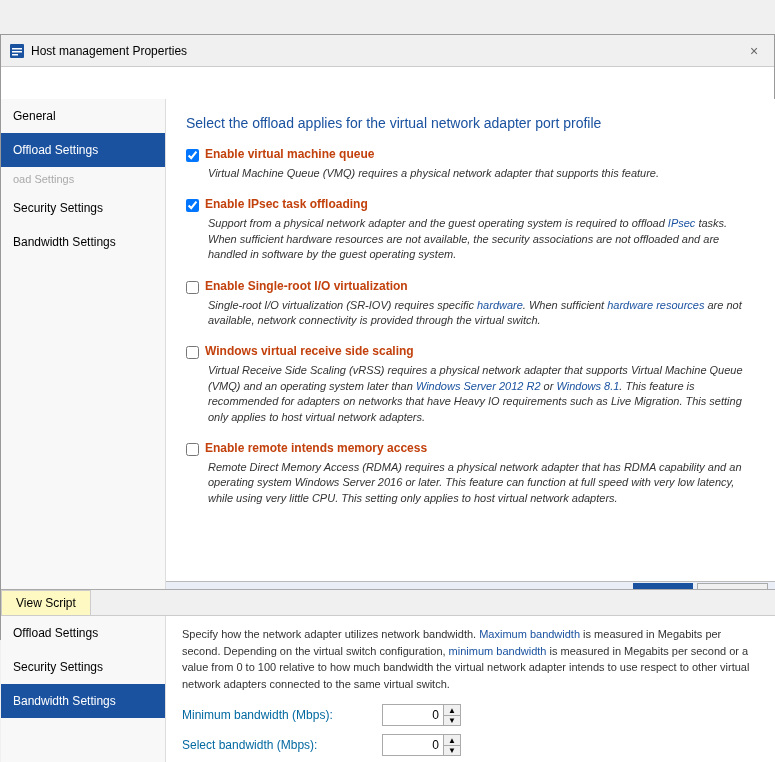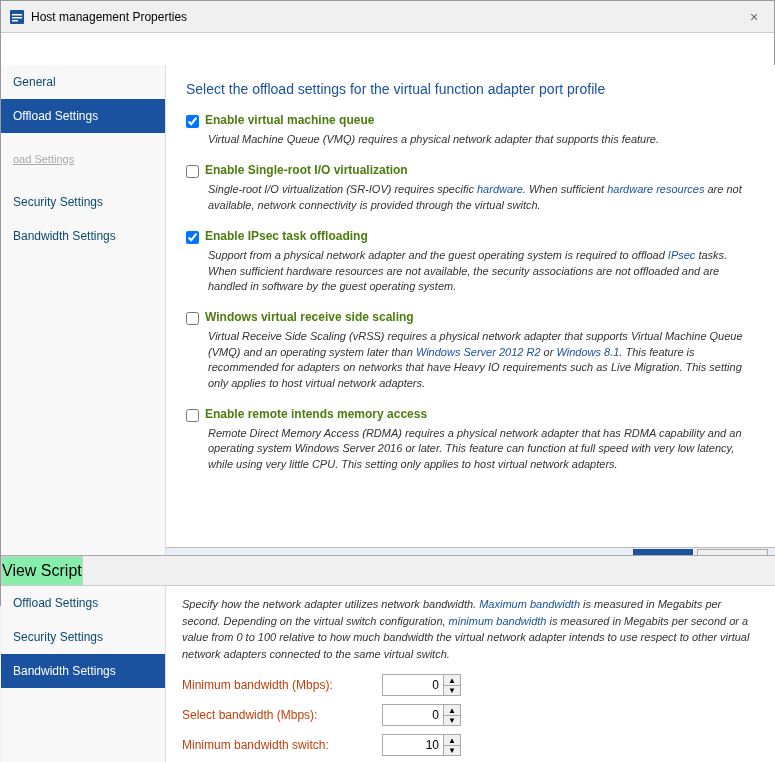--- a/index.html
+++ b/index.html
@@ -12,20 +12,21 @@
       overflow: hidden;
     }
 
     .window {
       width: 775px;
       height: 606px;
       background: #ffffff;
       border: 1px solid #999;
       display: flex;
       flex-direction: column;
+      margin-top: 34px;
     }
 
     .title-bar {
       background: #f0f0f0;
       border-bottom: 1px solid #ccc;
       padding: 6px 8px;
       display: flex;
       align-items: center;
       justify-content: space-between;
       height: 32px;
@@ -70,21 +71,21 @@
       width: 165px;
       background: #f8f8f8;
       border-right: 1px solid #ddd;
       padding-top: 0;
       flex-shrink: 0;
     }
 
     .sidebar-item {
       padding: 10px 12px;
       cursor: pointer;
-      color: #0c4a6e;
+      color: #000000;
       font-size: 12px;
       border: none;
       background: none;
       text-align: left;
       width: 100%;
     }
 
     .sidebar-item.active {
       background: #1a52a0;
       color: white;
@@ -115,21 +116,21 @@
     }
 
     .option-header input[type="checkbox"] {
       margin-top: 2px;
       flex-shrink: 0;
     }
 
     .option-label {
       font-weight: bold;
       font-size: 12px;
-      color: #4d7c0f;
+      color: #c2410c;
     }
 
     .option-desc {
       margin-left: 22px;
       font-size: 11px;
       color: #333;
       line-height: 1.4;
       font-style: italic;
     }
 
@@ -183,36 +184,35 @@
       flex: 1;
       padding: 10px 16px;
       overflow-y: auto;
     }
 
     .content-bottom .desc-text {
       font-size: 11px;
       color: #333;
       line-height: 1.5;
       margin-bottom: 12px;
-      font-style: italic;
     }
 
     .content-bottom .desc-text .link-text {
       color: #1a52a0;
     }
 
     .field-row {
       display: flex;
       align-items: center;
       margin-bottom: 8px;
     }
 
     .field-label {
       font-size: 12px;
-      color: #c2410c;
+      color: #0369a1;
       width: 200px;
       flex-shrink: 0;
     }
 
     .spinner-input {
       display: flex;
       align-items: center;
       border: 1px solid #aaa;
     }
 
@@ -249,25 +249,25 @@
     }
 
     
     .bottom-tab-bar {
       display: flex;
       border-bottom: 1px solid #ccc;
       background: #f0f0f0;
     }
 
     .bottom-tab {
-      padding: 5px 0;
-      font-size: 16px;
+      padding: 5px 14px;
+      font-size: 12px;
       border: 1px solid #ccc;
       border-bottom: none;
-      background: #86efac;
+      background: #fef9c3;
       cursor: pointer;
       margin-right: 2px;
     }
 
     
     .overlap-strip {
       position: absolute;
       top: 514px;
       left: 165px;
       width: 610px;
@@ -309,53 +309,53 @@
     <button class="title-close">×</button>
   </div>
 
   <div style="position:relative; flex:1;">
 
     <div class="top-dialog">
 
       <div class="sidebar-top">
         <div class="sidebar-item">General</div>
         <div class="sidebar-item active">Offload Settings</div>
-        <div class="sidebar-item" style="font-size:11px;color:#aaa;padding:20px 12px;text-decoration:underline;">oad Settings</div>
+        <div class="sidebar-item" style="font-size:11px;color:#aaa;padding:6px 12px;">oad Settings</div>
         <div class="sidebar-item">Security Settings</div>
         <div class="sidebar-item">Bandwidth Settings</div>
       </div>
 
       <div class="content-top">
-        <div class="page-title">Select the offload settings for the virtual function adapter port profile</div>
+        <div class="page-title">Select the offload applies for the virtual network adapter port profile</div>
 
         <div class="option-group">
           <div class="option-header">
             <input type="checkbox" checked="" style="">
             <span class="option-label">Enable virtual machine queue</span>
           </div>
           <div class="option-desc">Virtual Machine Queue (VMQ) requires a physical network adapter that supports this feature.</div>
         </div>
 
         <div class="option-group">
           <div class="option-header">
+            <input type="checkbox" checked="" style="">
+            <span class="option-label">Enable IPsec task offloading</span>
+          </div>
+          <div class="option-desc">
+            Support from a physical network adapter and the guest operating system is required to offload <span class="link-text">IPsec</span> tasks. When sufficient hardware resources are not available, the security associations are not offloaded and are handled in software by the guest operating system.
+          </div>
+        </div>
+
+        <div class="option-group">
+          <div class="option-header">
             <input type="checkbox" style="">
             <span class="option-label">Enable Single-root I/O virtualization</span>
           </div>
           <div class="option-desc">
             Single-root I/O virtualization (SR-IOV) requires specific <span class="link-text">hardware</span>. When sufficient <span class="link-text">hardware resources</span> are not available, network connectivity is provided through the virtual switch.
-          </div>
-        </div>
-
-        <div class="option-group">
-          <div class="option-header">
-            <input type="checkbox" checked="" style="">
-            <span class="option-label">Enable IPsec task offloading</span>
-          </div>
-          <div class="option-desc">
-            Support from a physical network adapter and the guest operating system is required to offload <span class="link-text">IPsec</span> tasks. When sufficient hardware resources are not available, the security associations are not offloaded and are handled in software by the guest operating system.
           </div>
         </div>
 
         <div class="option-group">
           <div class="option-header">
             <input type="checkbox" style="">
             <span class="option-label">Windows virtual receive side scaling</span>
           </div>
           <div class="option-desc">
             Virtual Receive Side Scaling (vRSS) requires a physical network adapter that supports Virtual Machine Queue (VMQ) and an operating system later than <span class="link-text">Windows Server 2012 R2</span> or <span class="link-text">Windows 8.1</span>. This feature is recommended for adapters on networks that have Heavy IO requirements such as Live Migration. This setting only applies to host virtual network adapters.

